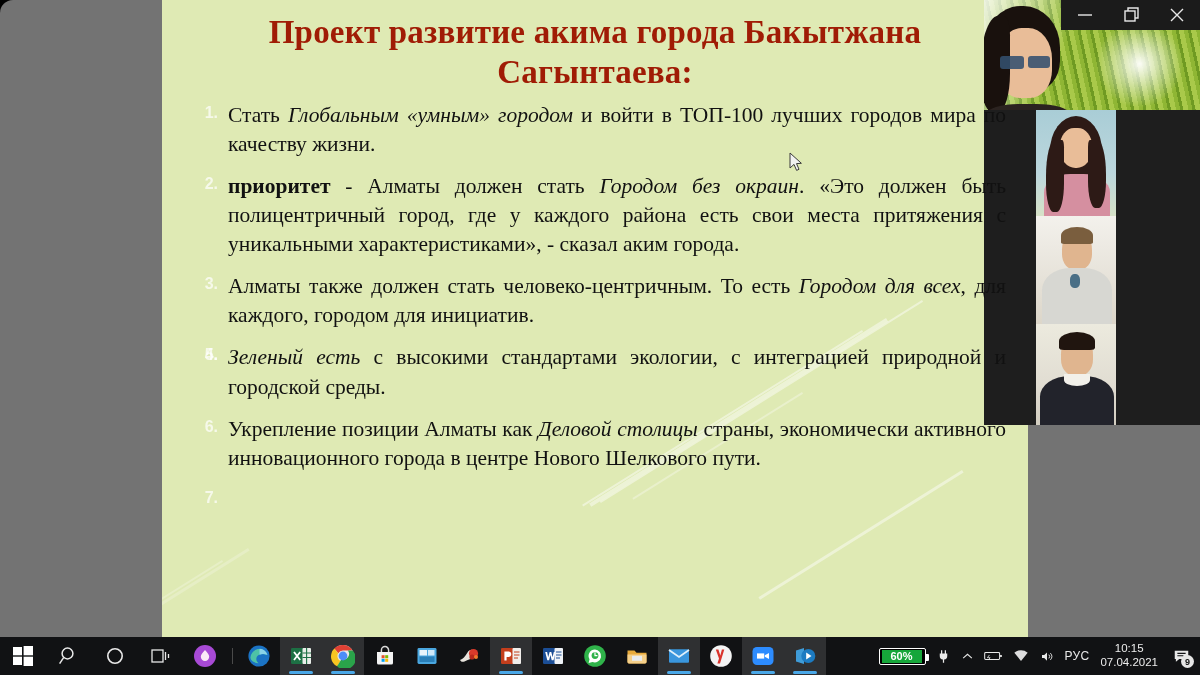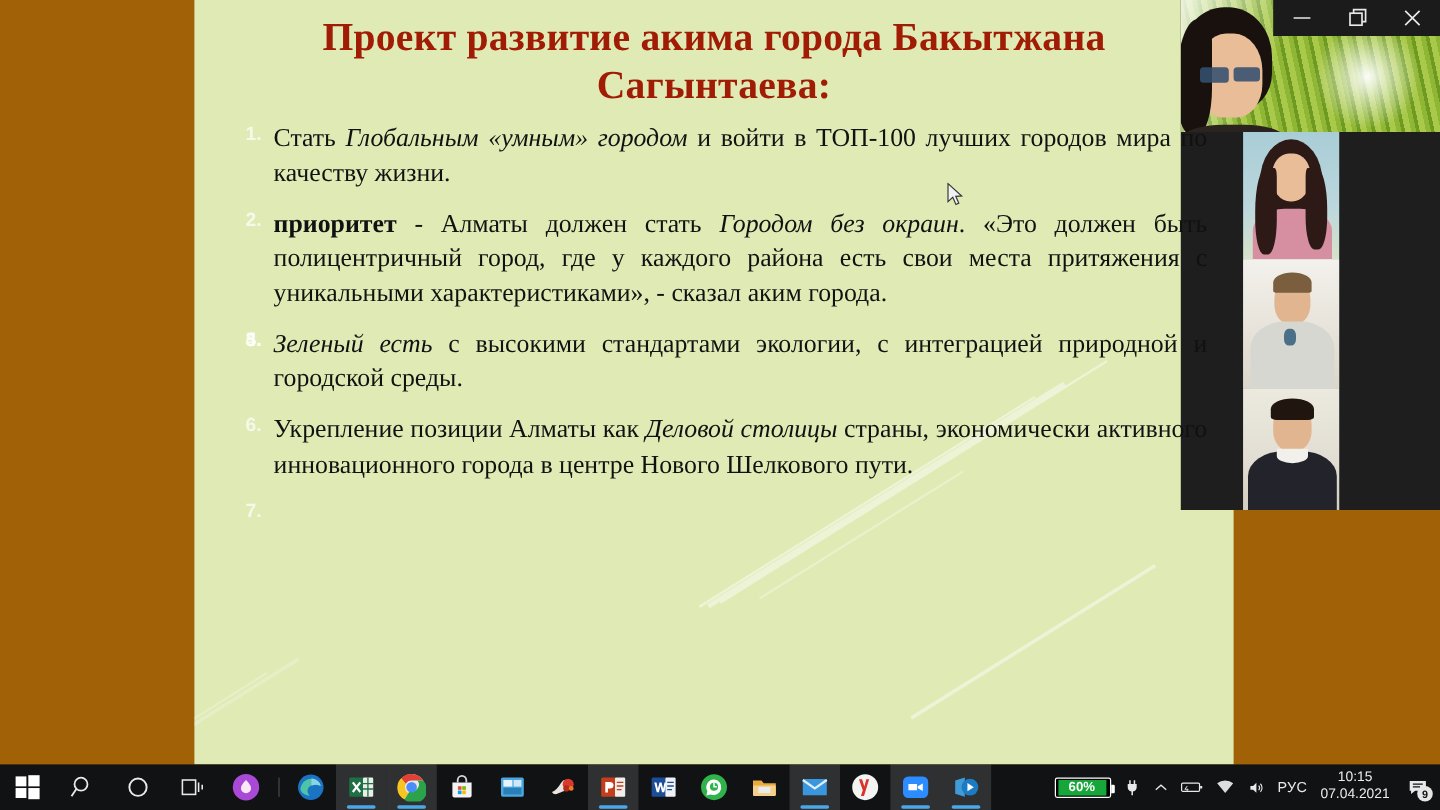--- a/index.html
+++ b/index.html
@@ -1,19 +1,19 @@
 <!DOCTYPE html>
 <html><head>
 <meta charset="utf-8">
 <style>
   * { margin:0; padding:0; box-sizing:border-box; }
   html,body { width:1200px; height:675px; overflow:hidden; background:#000; }
   body { font-family:"Liberation Sans", sans-serif; }
 
-  #screen { position:relative; width:1200px; height:675px; background:#a16207; }
+  #screen { position:relative; width:1200px; height:675px; background:#737373;border-radius:13px; }
 
   
   #slide {
     position:absolute; left:162px; top:0px; width:866px; height:637px;
     background:#dfeab4; overflow:hidden;
   }
   
   .streak { position:absolute; background:rgba(255,255,255,.45);
             transform:rotate(58deg); transform-origin:top left; pointer-events:none; }
   .s1 { left:700px; top:330px; width:2px; height:330px; }
@@ -129,21 +129,21 @@
     <div class="streak s4"></div>
     <div class="streak s5"></div>
     <div class="streak s6"></div>
     <div class="streak s7"></div>
 
     <div id="slide-inner">
       <div id="slide-title">Проект развитие акима города Бакытжана Сагынтаева:</div>
       <ol id="points">
           <li><span class="num">1.</span><span>Стать <i>Глобальным «умным» городом</i> и войти в ТОП-100 лучших городов мира по качеству жизни.</span></li>
           <li><span class="num">2.</span><span><b>приоритет</b> - Алматы должен стать <i>Городом без окраин</i>. «Это должен быть полицентричный город, где у каждого района есть свои места притяжения с уникальными характеристиками», - сказал аким города.</span></li>
-          <li><span class="num">3.</span></li>
+          <li><span class="num">3.</span><span>Алматы также должен стать человеко-центричным. То есть <i>Городом для всех</i>, для каждого, городом для инициатив.</span></li>
           <li><span class="num">4.</span></li>
           <li><span class="num">5.</span><span><i>Зеленый есть</i> с высокими стандартами экологии, с интеграцией природной и городской среды.</span></li>
           <li><span class="num">6.</span><span>Укрепление позиции Алматы как <i>Деловой столицы</i> страны, экономически активного инновационного города в центре Нового Шелкового пути.</span></li>
           <li><span class="num">7.</span></li>
         </ol>
     </div>
   </div>
 
   <div id="video-panel">
 

